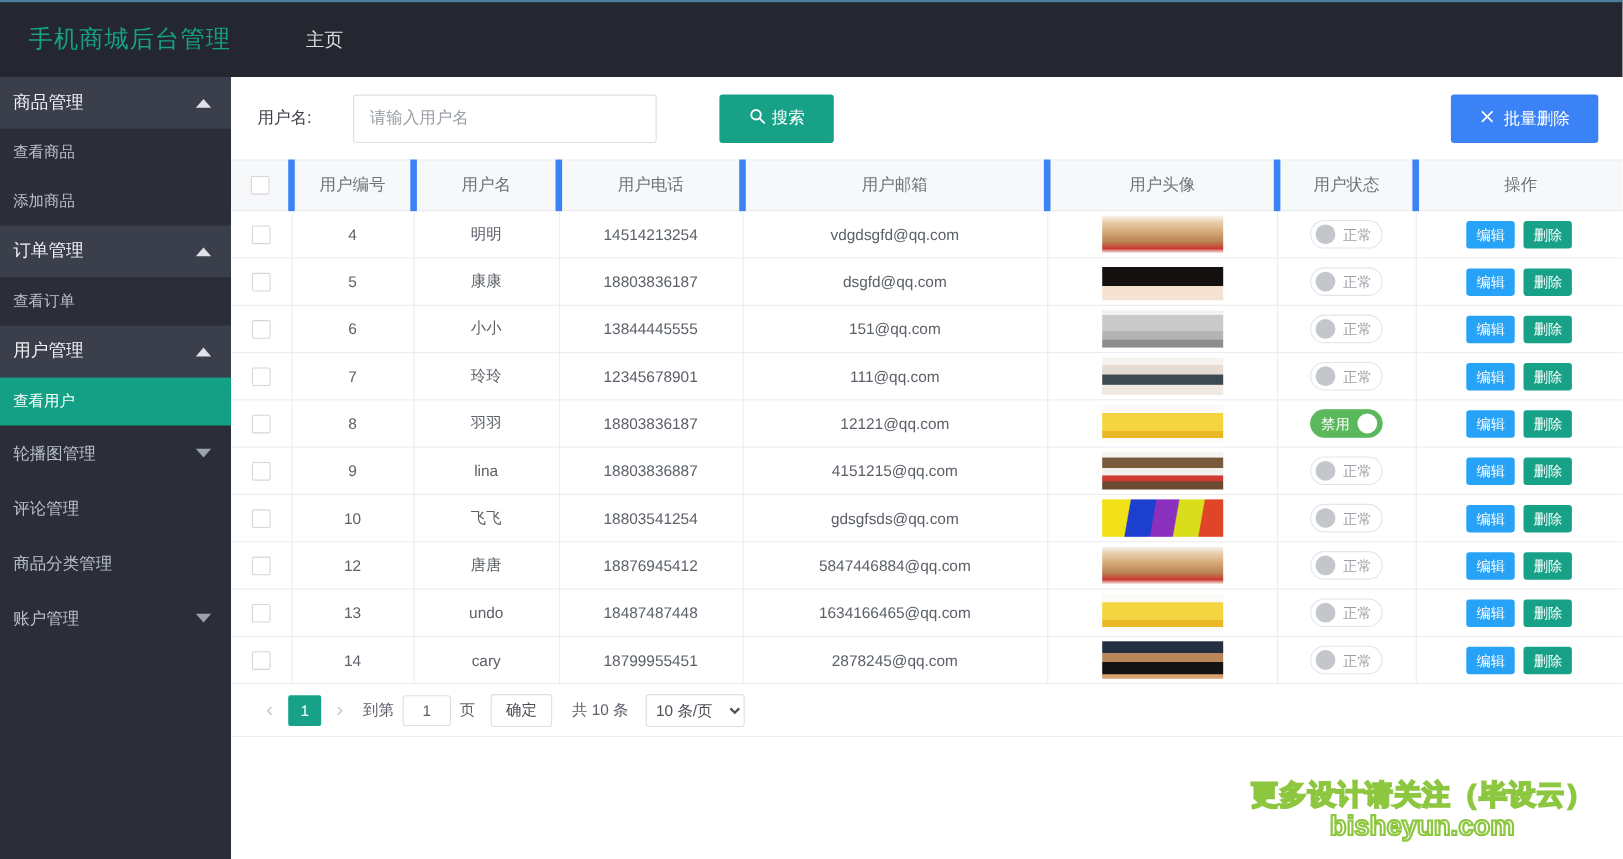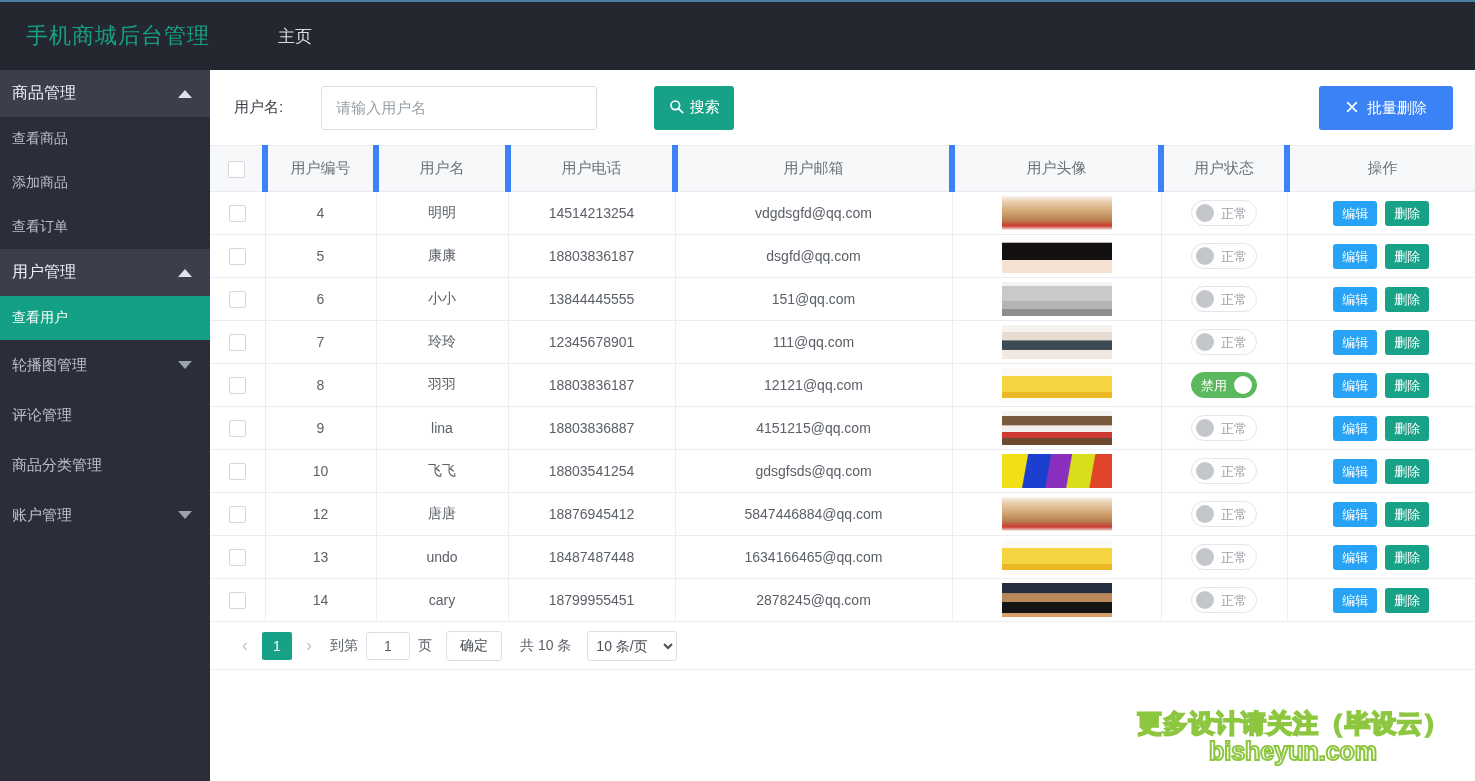--- a/index.html
+++ b/index.html
@@ -104,21 +104,21 @@
     border-radius: 3px;
     padding: 0 14px;
     font-size: 15px;
     color: #444;
     outline: none;
     font-family: inherit;
   }
   #search-input::placeholder { color: #9aa0a6; }
   #btn-search {
     margin-left: 33px;
-    width: 80px; height: 44px;
+    width: 104px; height: 44px;
     background: #17a288;
     color: #fff; font-size: 15px;
     border: none; border-radius: 3px;
     display: flex; align-items: center; justify-content: center;
     gap: 6px; cursor: pointer;
     font-family: inherit;
   }
   #btn-batch-delete {
     position: absolute; right: 22px; top: 16px;
     width: 134px; height: 44px;
@@ -302,20 +302,24 @@
 <div id="sidebar">
     <div class="menu-group">
       <span>商品管理</span>
       <span class="caret up"></span>
     </div>
     <div class="menu-item">
       <span>查看商品</span>
     </div>
     <div class="menu-item">
       <span>添加商品</span>
+    </div>
+    <div class="menu-group">
+      <span>订单管理</span>
+      <span class="caret up"></span>
     </div>
     <div class="menu-item">
       <span>查看订单</span>
     </div>
     <div class="menu-group">
       <span>用户管理</span>
       <span class="caret up"></span>
     </div>
     <div class="menu-item active">
       <span>查看用户</span>

